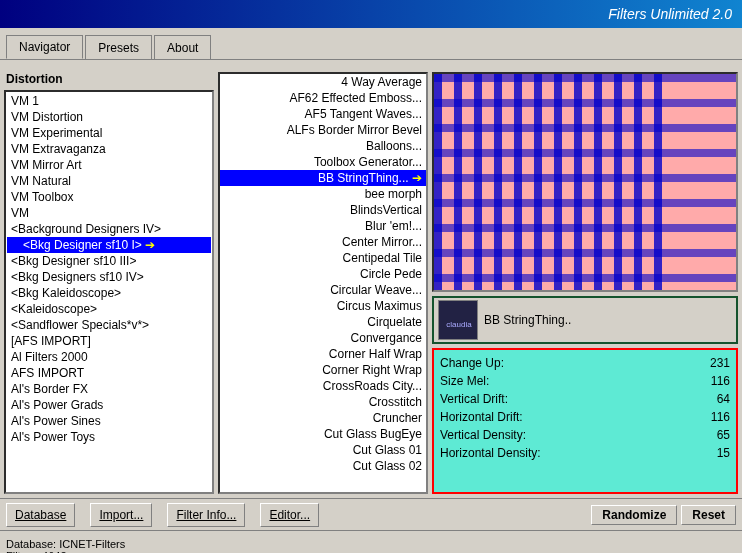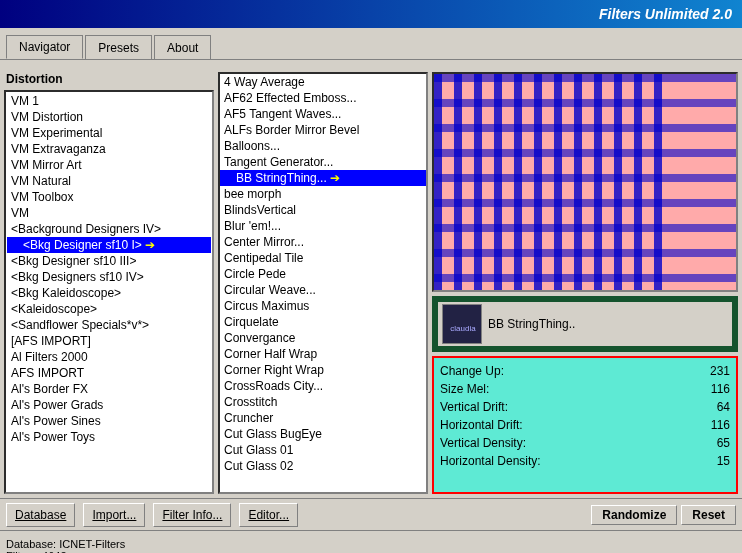--- a/index.html
+++ b/index.html
@@ -11,21 +11,21 @@
       height: 553px;
       overflow: hidden;
       position: relative;
     }
 
     
     .title-bar {
       background: linear-gradient(to right, #000080, #1084d0);
       color: white;
       font-size: 14px;
-      font-weight: bold;
+      font-weight: normal;
       font-style: italic;
       text-align: right;
       padding: 4px 10px;
       height: 28px;
       display: flex;
       align-items: center;
       justify-content: flex-end;
     }
 
     
@@ -99,20 +99,21 @@
     .list-item.has-arrow::after {
       content: ' ➔';
       color: #ffff00;
     }
 
     
     .middle-panel {
       width: 210px;
       display: flex;
       flex-direction: column;
+      text-align: right;
     }
 
     .filter-list-wrapper {
       flex: 1;
       border: 2px inset #808080;
       background: white;
       overflow-y: auto;
     }
 
     
@@ -145,21 +146,21 @@
           #0000cc 0px, #0000cc 8px,
           transparent 8px, transparent 16px
         );
       background-color: #ffaaaa;
     }
 
     .preview-label-bar {
       display: flex;
       align-items: center;
       background: #d4d0c8;
-      border: 6px solid #14532d;
+      border: 2px solid #14532d;
       padding: 2px 4px;
       gap: 6px;
     }
 
     .preview-thumbnail {
       width: 40px;
       height: 40px;
       border: 1px solid #808080;
       background: #333;
       overflow: hidden;
@@ -198,21 +199,21 @@
       text-align: right;
     }
 
     
     .bottom-toolbar {
       background: #d4d0c8;
       border-top: 1px solid #808080;
       display: flex;
       align-items: center;
       padding: 3px 6px;
-      gap: 8px;
+      gap: 15px;
       height: 32px;
     }
 
     .toolbar-btn {
       background: #d4d0c8;
       border: 1px solid;
       border-color: #ffffff #808080 #808080 #ffffff;
       padding: 2px 8px;
       cursor: pointer;
       font-size: 12px;
@@ -321,21 +322,21 @@
       </div>
     </div>
 
     <div class="middle-panel">
       <div class="filter-list-wrapper">
         <div class="list-item">4 Way Average</div>
         <div class="list-item">AF62 Effected Emboss...</div>
         <div class="list-item">AF5 Tangent Waves...</div>
         <div class="list-item">ALFs Border Mirror Bevel</div>
         <div class="list-item">Balloons...</div>
-        <div class="list-item">Tangent Generator...</div>
+        <div class="list-item">Toolbox Generator...</div>
         <div class="list-item highlighted has-arrow">BB StringThing...</div>
         <div class="list-item">bee morph</div>
         <div class="list-item">BlindsVertical</div>
         <div class="list-item">Blur 'em!...</div>
         <div class="list-item">Center Mirror...</div>
         <div class="list-item">Centipedal Tile</div>
         <div class="list-item">Circle Pede</div>
         <div class="list-item">Circular Weave...</div>
         <div class="list-item">Circus Maximus</div>
         <div class="list-item">Cirquelate</div>

